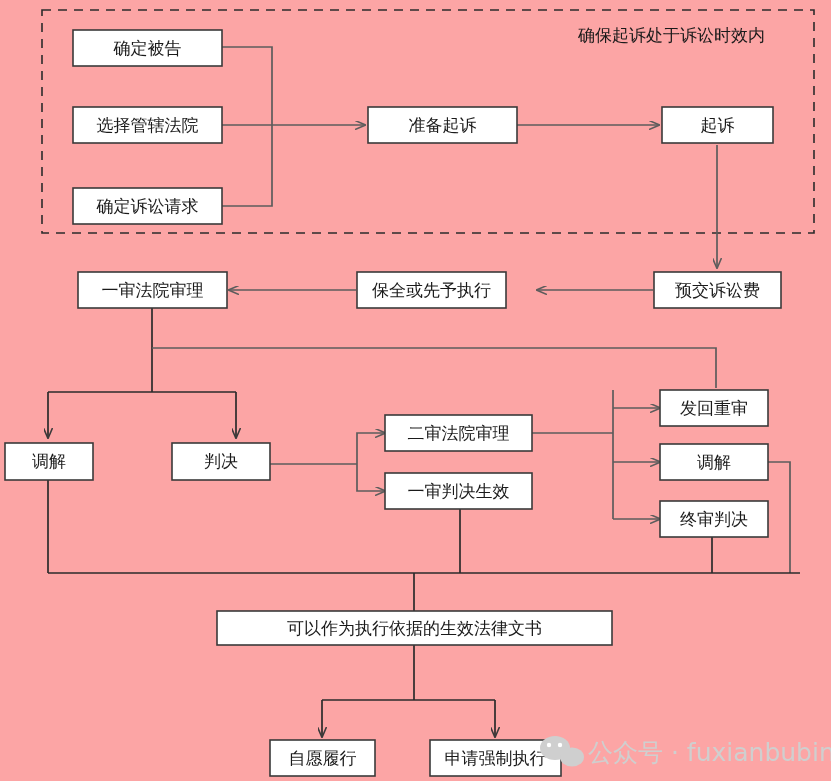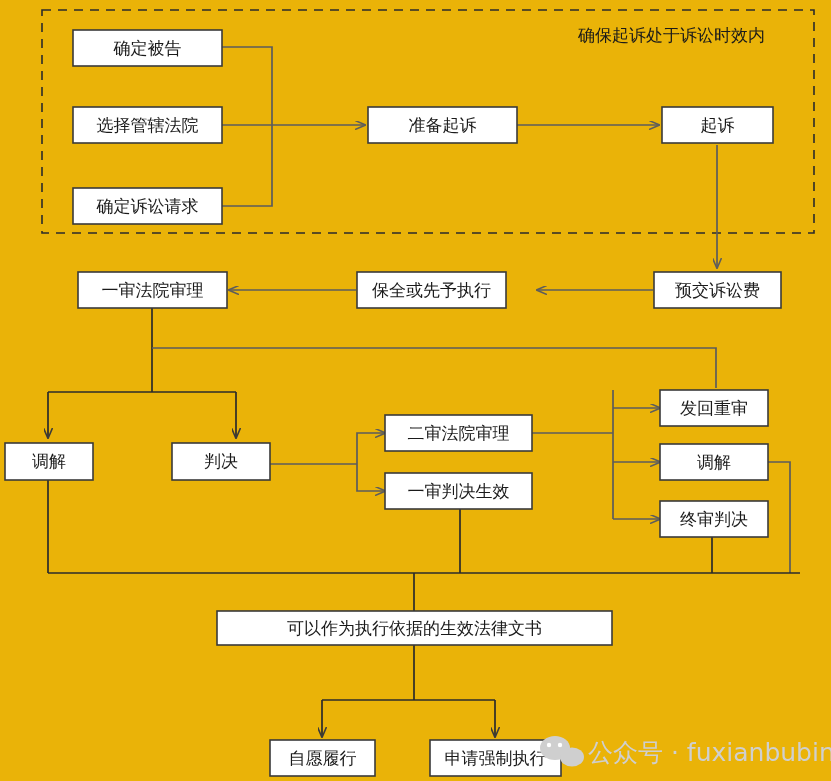--- a/index.html
+++ b/index.html
@@ -7,21 +7,21 @@
     padding: 0;
     background: #ffffff;
   }
   body {
     font-family: "DejaVu Sans", "Liberation Sans", sans-serif;
   }
   #flowchart-root {
     position: relative;
     width: 831px;
     height: 781px;
-    background: #eab308;
+    background: #fca5a5;
     overflow: hidden;
   }
   svg.diagram {
     position: absolute;
     top: 0;
     left: 0;
     width: 831px;
     height: 781px;
   }
   .node-rect {

